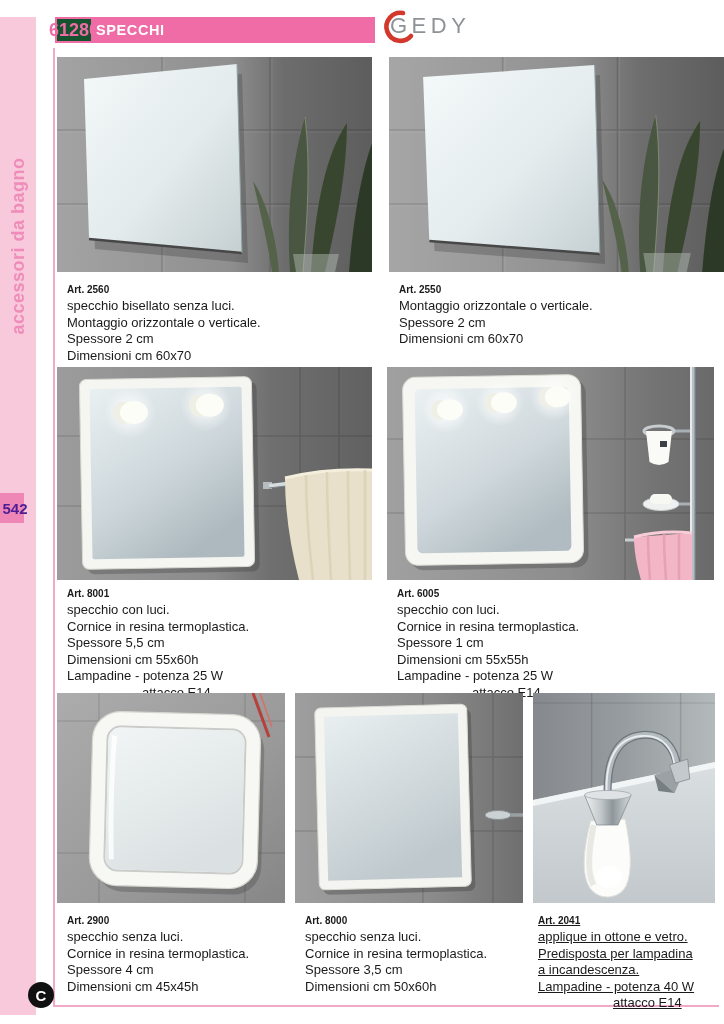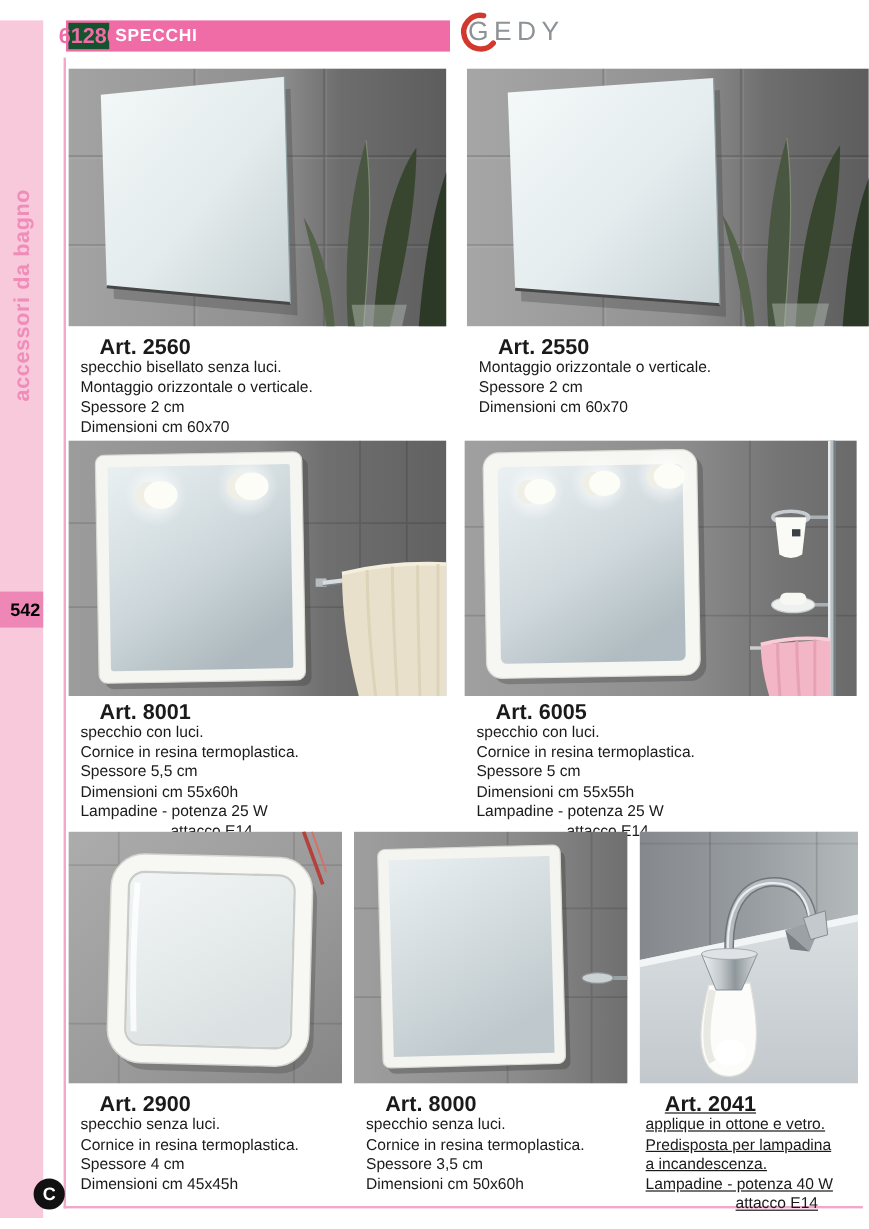--- a/index.html
+++ b/index.html
@@ -9,22 +9,22 @@
   }
   
   .sidebar{position:absolute;left:0;top:17px;width:36px;height:998px;background:var(--sidebar-pink,#f8c8db);}
   .sidebar-label{
     position:absolute;left:0;top:352px;width:212px;height:36px;
     transform:rotate(-90deg);transform-origin:0 0;
     display:flex;align-items:center;justify-content:center;
     color:var(--sidebar-text-pink,#ef8cba);font-size:18px;font-weight:bold;letter-spacing:.5px;white-space:nowrap;
   }
   .page-num{
-    position:absolute;left:0;top:493px;width:36px;height:30px;background:var(--accent-pink,#ee87b6);
-    color:#000000;font-size:15px;font-weight:bold;display:flex;align-items:center;justify-content:center;padding-left:6px;box-sizing:border-box;
+    position:absolute;left:0;top:493px;width:24px;height:30px;background:var(--accent-pink,#ee87b6);
+    color:#4c1d95;font-size:15px;font-weight:bold;display:flex;align-items:center;justify-content:center;padding-left:6px;box-sizing:border-box;
   }
   
   .frame{
     position:absolute;left:53px;top:48px;width:664px;height:957px;
     border-left:2px solid var(--frame-pink,#f2a9c9);border-bottom:2px solid var(--frame-pink,#f2a9c9);
   }
   
   .header-bar{
     position:absolute;left:55px;top:17px;width:320px;height:26px;background:var(--header-pink,#ef6ca6);
     display:flex;align-items:center;
@@ -37,21 +37,21 @@
   .brand{position:absolute;left:378px;top:8px;width:100px;height:42px;}
   
   .card{position:absolute;}
   .photo{width:100%;}
   .photo svg{display:block;width:100%;height:100%;}
   .caption{padding-left:10px;}
   .p1 .caption,.p2 .caption{margin-top:9px;}
   .p3 .caption,.p4 .caption{margin-top:5px;}
   .p5 .caption,.p6 .caption,.p7 .caption{margin-top:9px;}
   .p7 .caption{padding-left:5px;text-decoration:underline;}
-  .art{font-size:18px;font-weight:bold;line-height:17px;margin-left:16px;}
+  .art{font-size:10px;font-weight:bold;line-height:17px;}
   .desc{font-size:13px;line-height:16.5px;}
   .desc .indent{padding-left:75px;}
   .p1{left:57px;top:57px;width:315px}.p1 .photo{height:215px}
   .p2{left:389px;top:57px;width:338px}.p2 .photo{height:215px}
   .p3{left:57px;top:367px;width:315px}.p3 .photo{height:213px}
   .p4{left:387px;top:367px;width:327px}.p4 .photo{height:213px}
   .p5{left:57px;top:693px;width:228px}.p5 .photo{height:210px}
   .p6{left:295px;top:693px;width:228px}.p6 .photo{height:210px}
   .p7{left:533px;top:693px;width:182px}.p7 .photo{height:210px}
   
@@ -273,21 +273,21 @@
         <path d="M247 170 L305 166 L305 213 L254 213 C250 199 247 185 247 170 Z" fill="#f3b6c6"></path>
         <path d="M247 170 C266 165 286 164 305 166" stroke="#f9cdd8" stroke-width="3" fill="none"></path>
         <path d="M261 169 C261 184 262 199 263 213 M277 167 C277 182 278 198 279 213 M292 166 C292 181 292 197 292 213" stroke="#e49eb2" stroke-width="2.5" opacity="0.9" fill="none"></path>
       </svg>
     </div>
     <div class="caption">
       <div class="art">Art. 6005</div>
       <div class="desc">
           <div>specchio con luci.</div>
           <div>Cornice in resina termoplastica.</div>
-          <div>Spessore 5 cm</div>
+          <div>Spessore 1 cm</div>
           <div>Dimensioni cm 55x55h</div>
           <div>Lampadine - potenza 25 W</div>
           <div class="indent">attacco E14</div>
         </div>
     </div>
   </div>
 
   <div class="card p5">
     <div class="photo">
       <svg viewBox="0 0 228 210" preserveAspectRatio="none">

